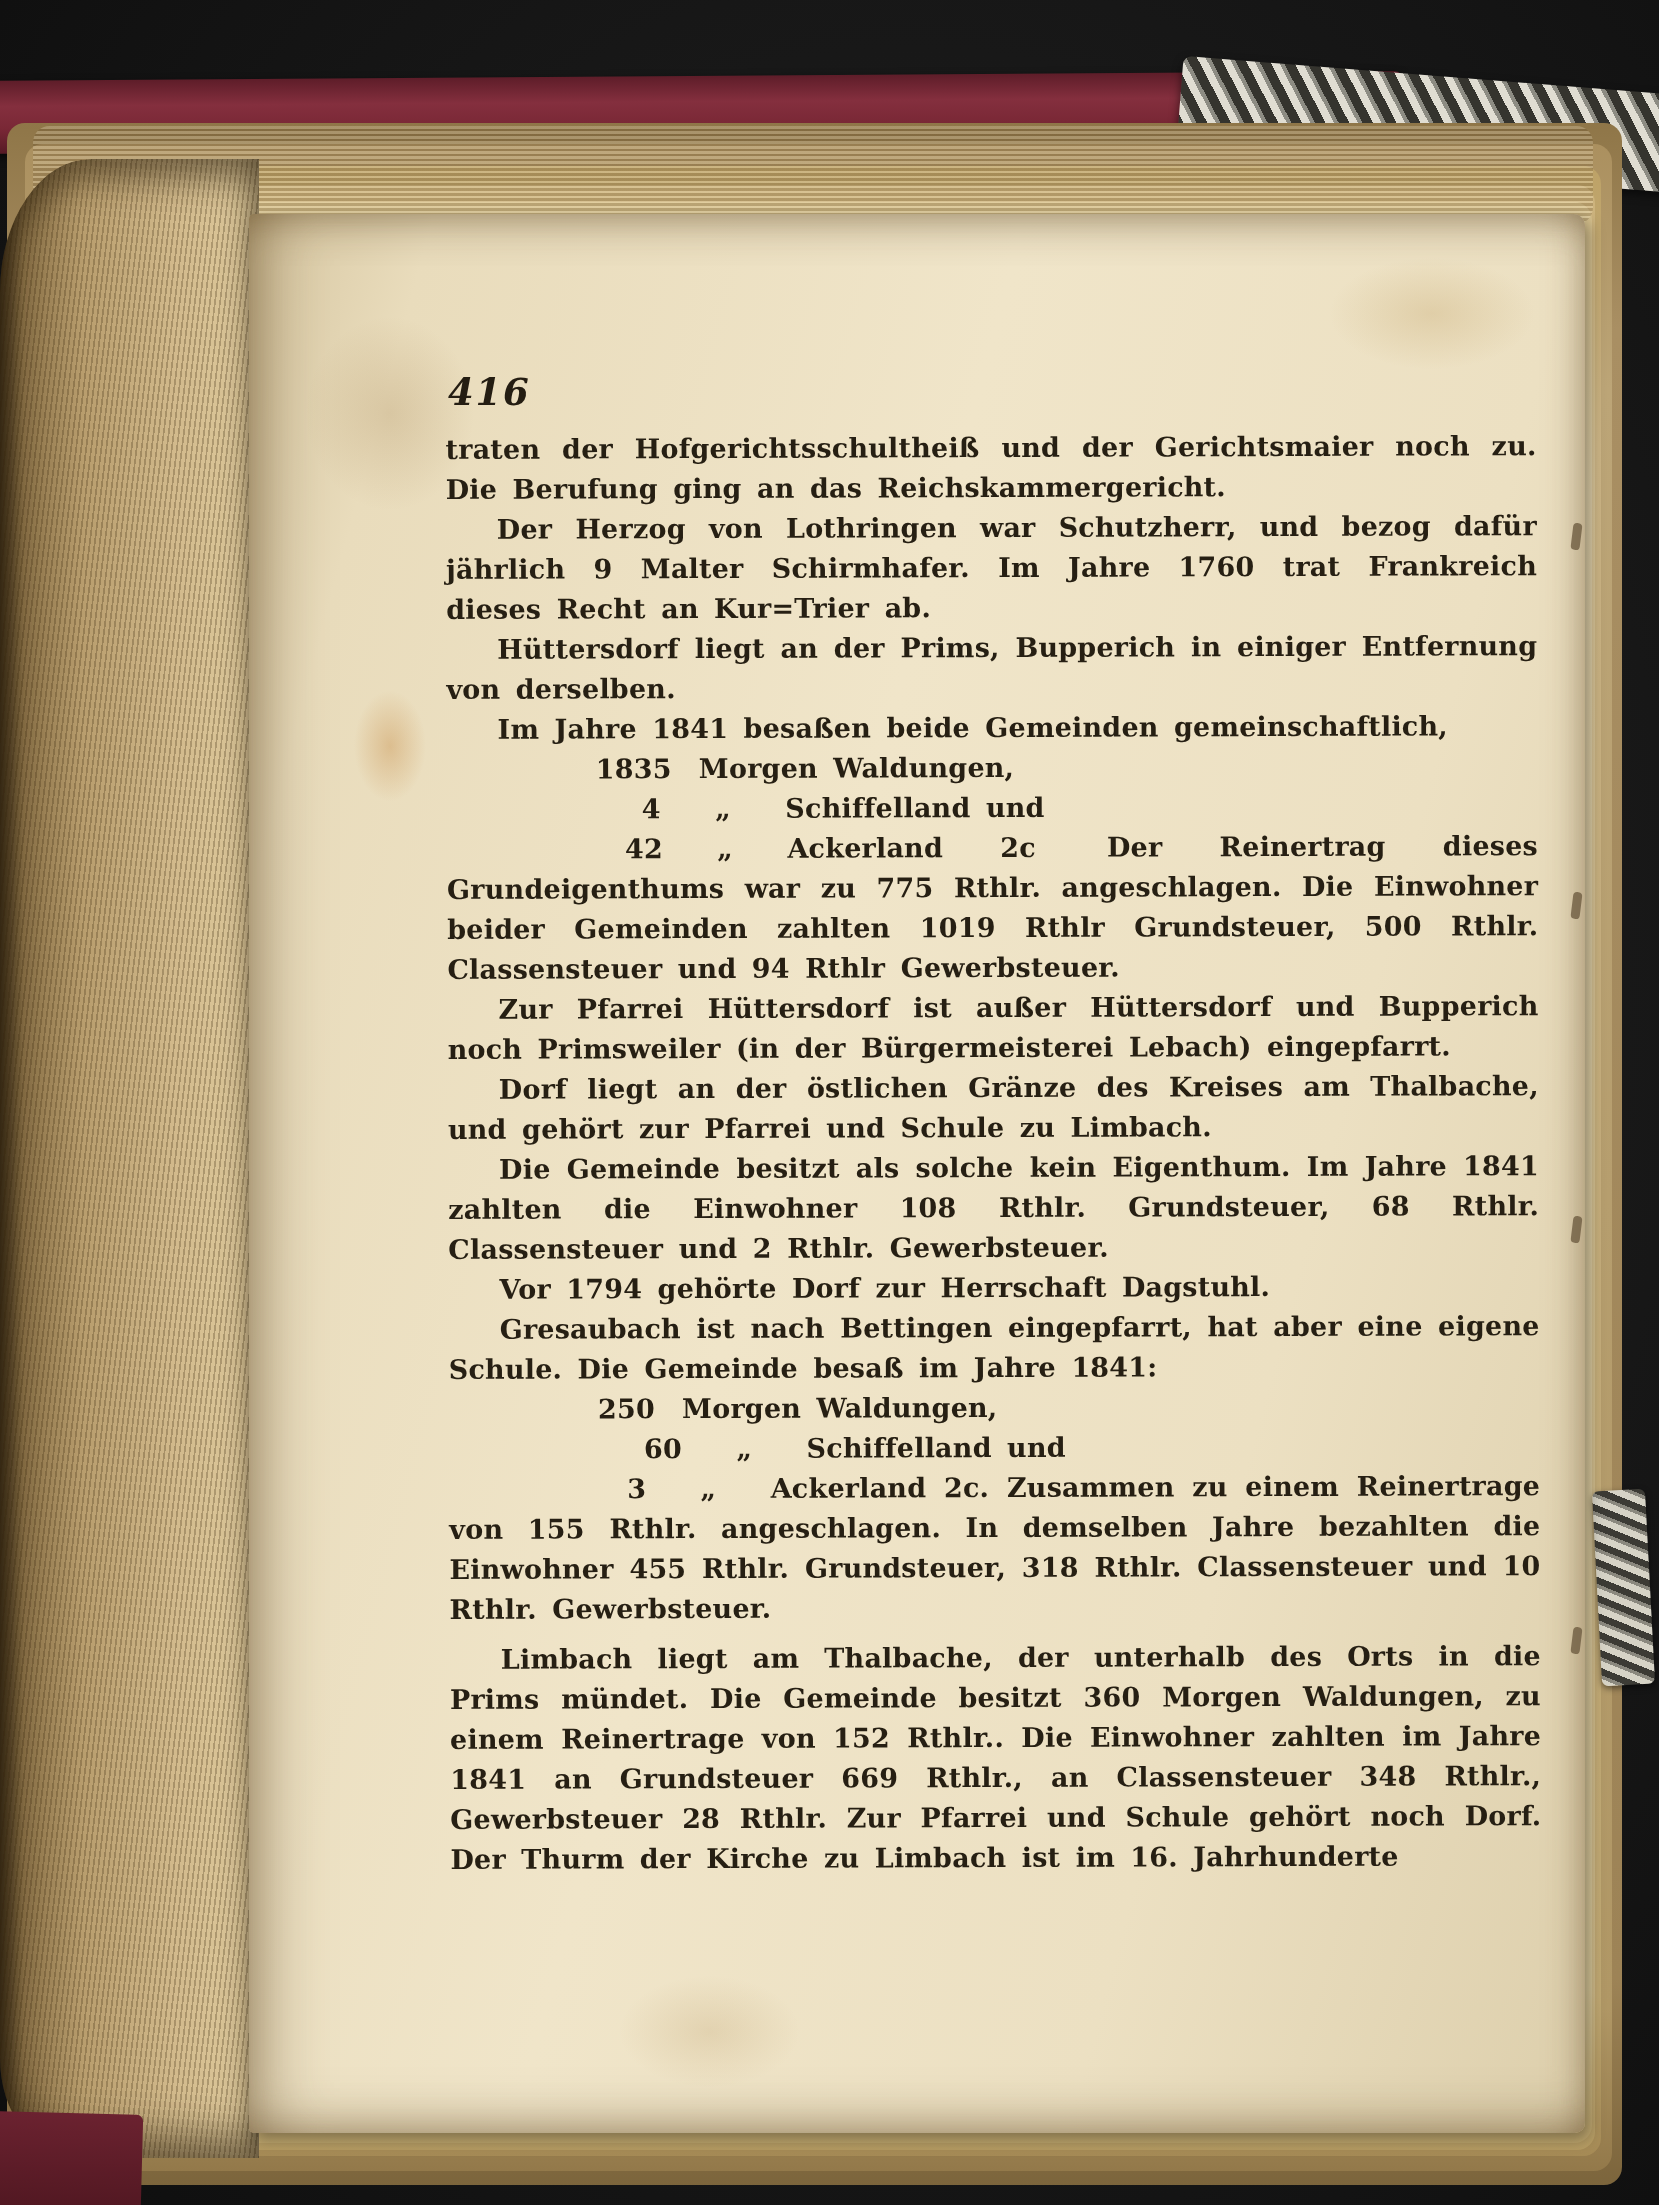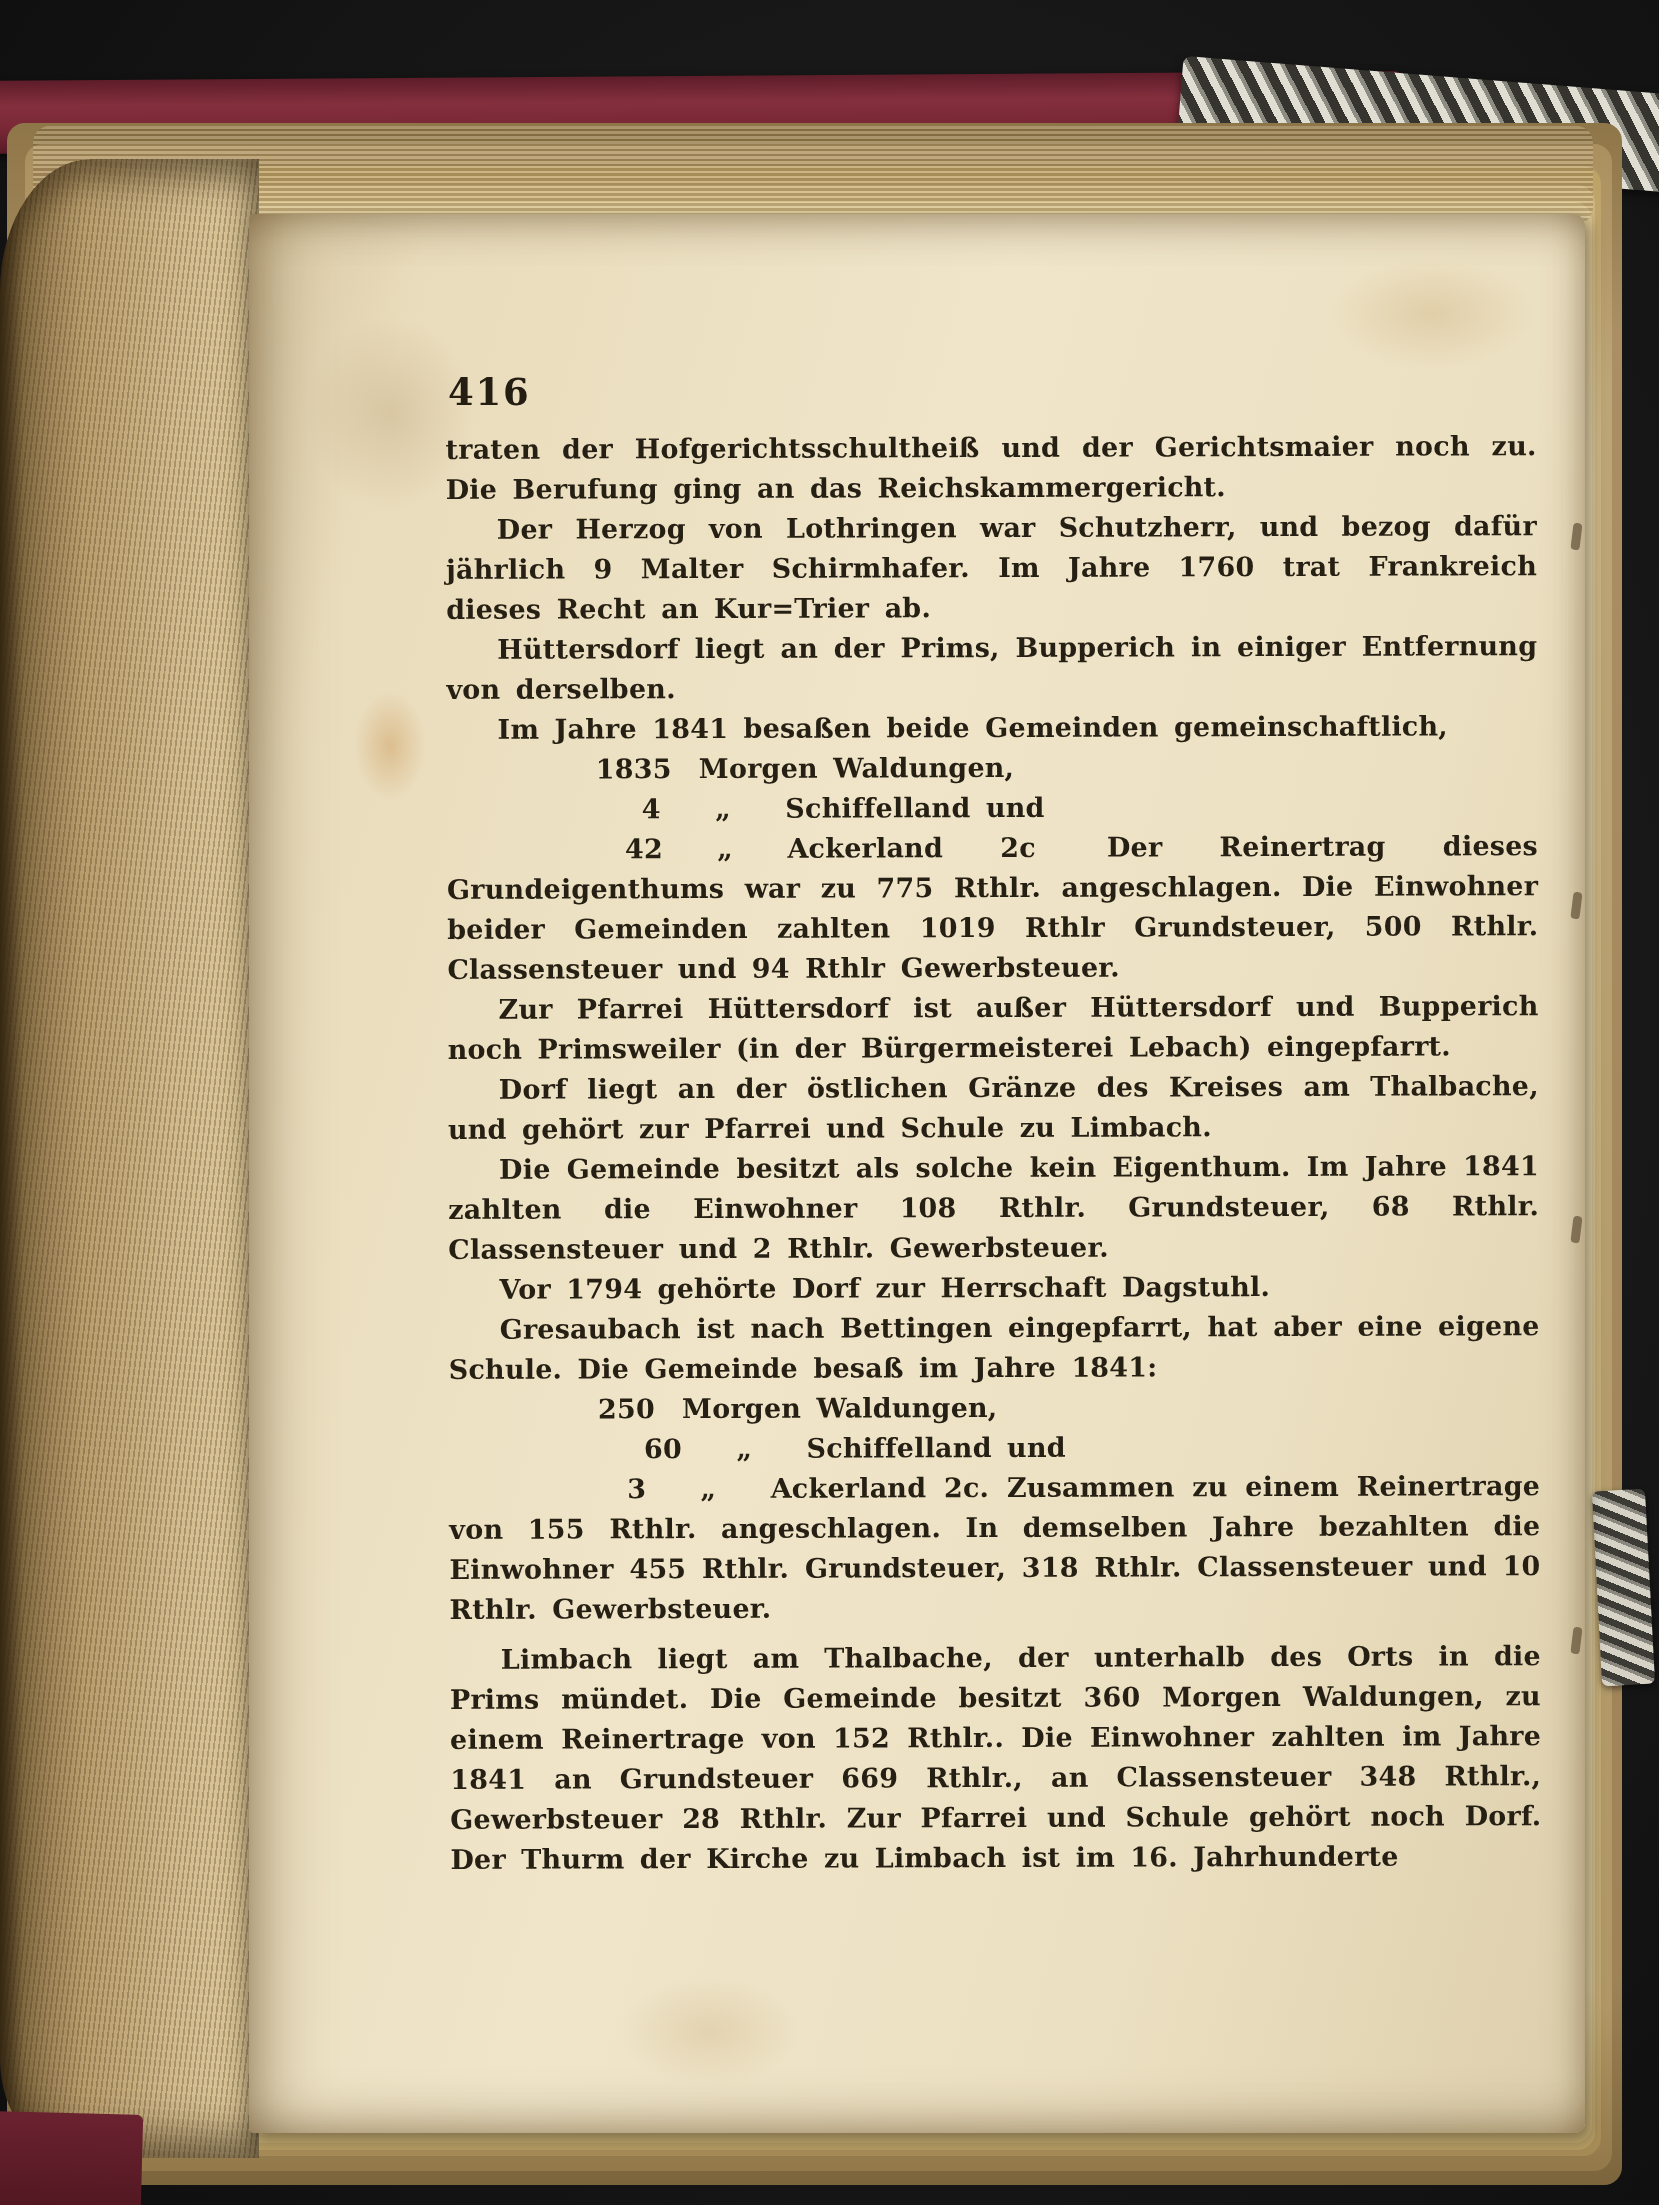--- a/index.html
+++ b/index.html
@@ -77,21 +77,21 @@
   .stain-a{left:91px;top:455px;width:100px;height:154px;background:radial-gradient(closest-side,rgba(187,116,34,.30),rgba(187,116,34,0) 72%);}
   .stain-b{left:1046px;top:25px;width:274px;height:149px;background:radial-gradient(closest-side,rgba(172,131,58,.20),rgba(172,131,58,0) 75%);}
   .stain-c{left:340px;top:1743px;width:241px;height:149px;background:radial-gradient(closest-side,rgba(160,120,58,.16),rgba(160,120,58,0) 75%);}
   .stain-d{left:33px;top:75px;width:216px;height:249px;background:radial-gradient(closest-side,rgba(140,100,45,.18),rgba(140,100,45,0) 78%);}
   .stitch{position:absolute;left:1323px;width:9px;height:26.6px;background:#6e5c41;border-radius:4.1px;transform:rotate(7deg);opacity:.8;}
   .st1{top:309px;} .st2{top:678px;} .st3{top:1002px;} .st4{top:1413px;}
 
   
   .pagenum{
     position:absolute;left:199px;top:156px;
-    font-size:37px;font-weight:700;color:#241d12;letter-spacing:1.7px;
+    font-size:37px;font-weight:700;color:#241d12;letter-spacing:1.7px;font-style:italic;
   }
   .text{
     position:absolute;left:199px;top:214px;width:1091px;
     font-size:27px;line-height:40px;font-weight:700;color:#261f13;
     letter-spacing:0.2px;word-spacing:5.8px;
     transform:rotate(-0.2deg);
   }
   .p{text-align:justify;margin:0;}
   .ind{text-indent:51px;}
   .t1{margin-left:149px;text-align:left;}

